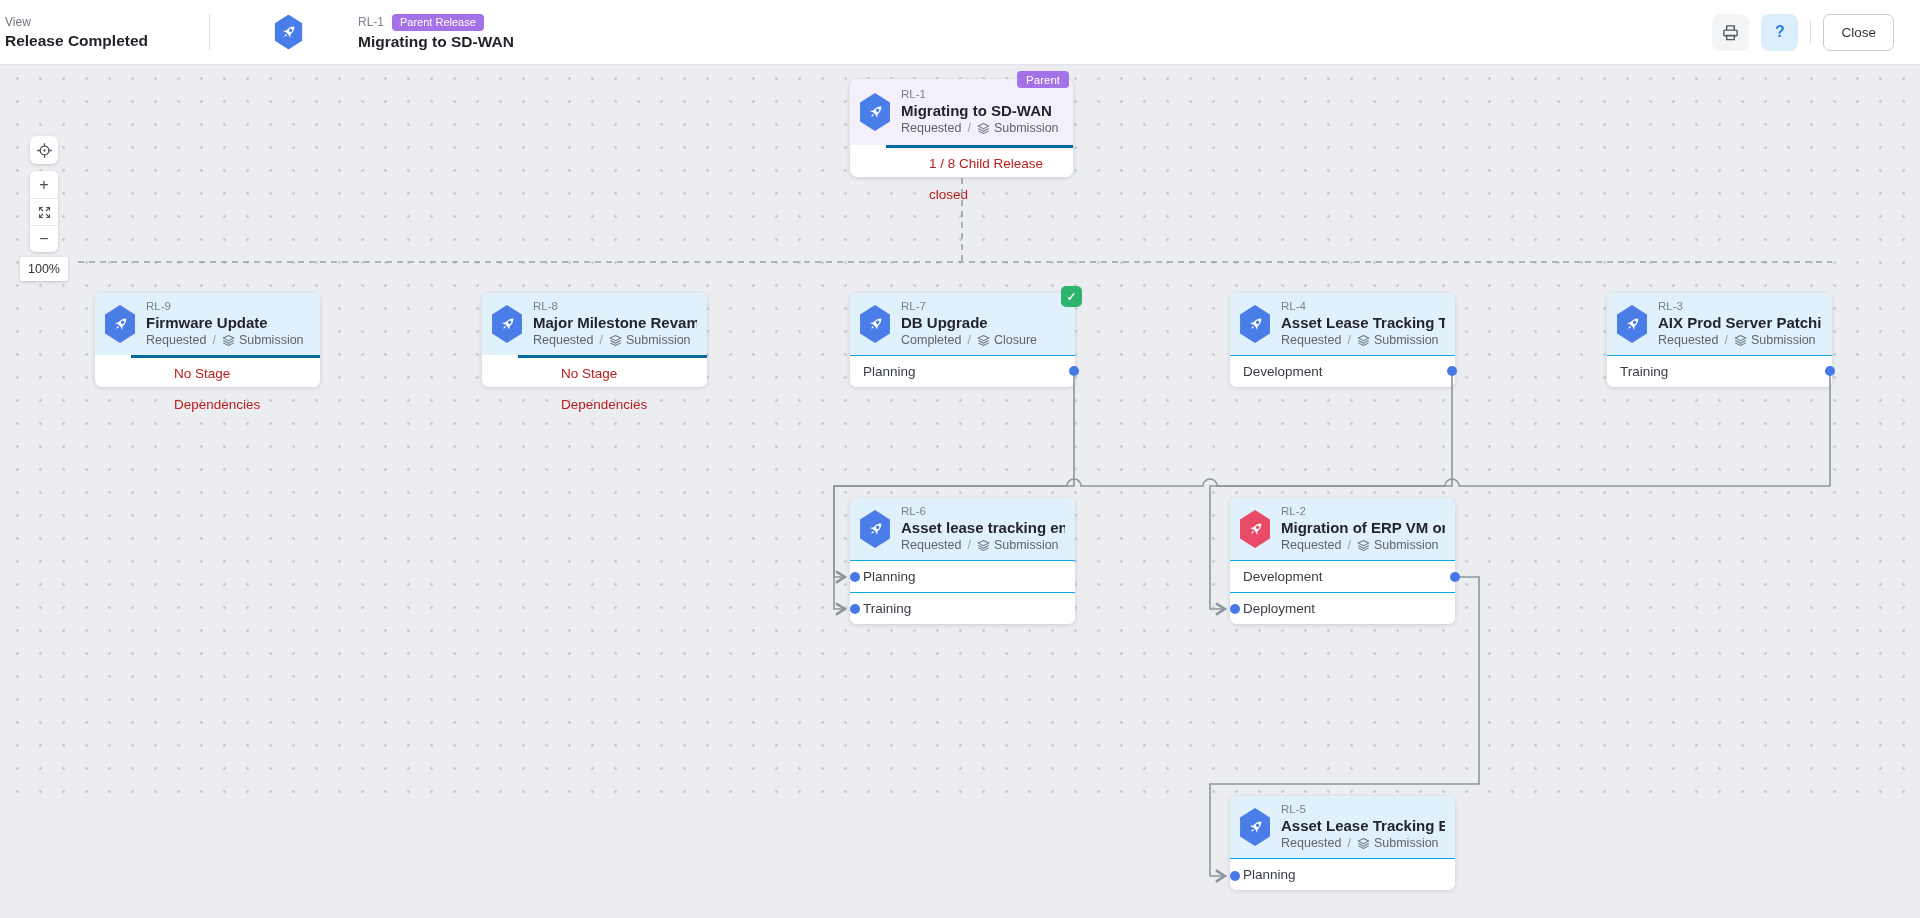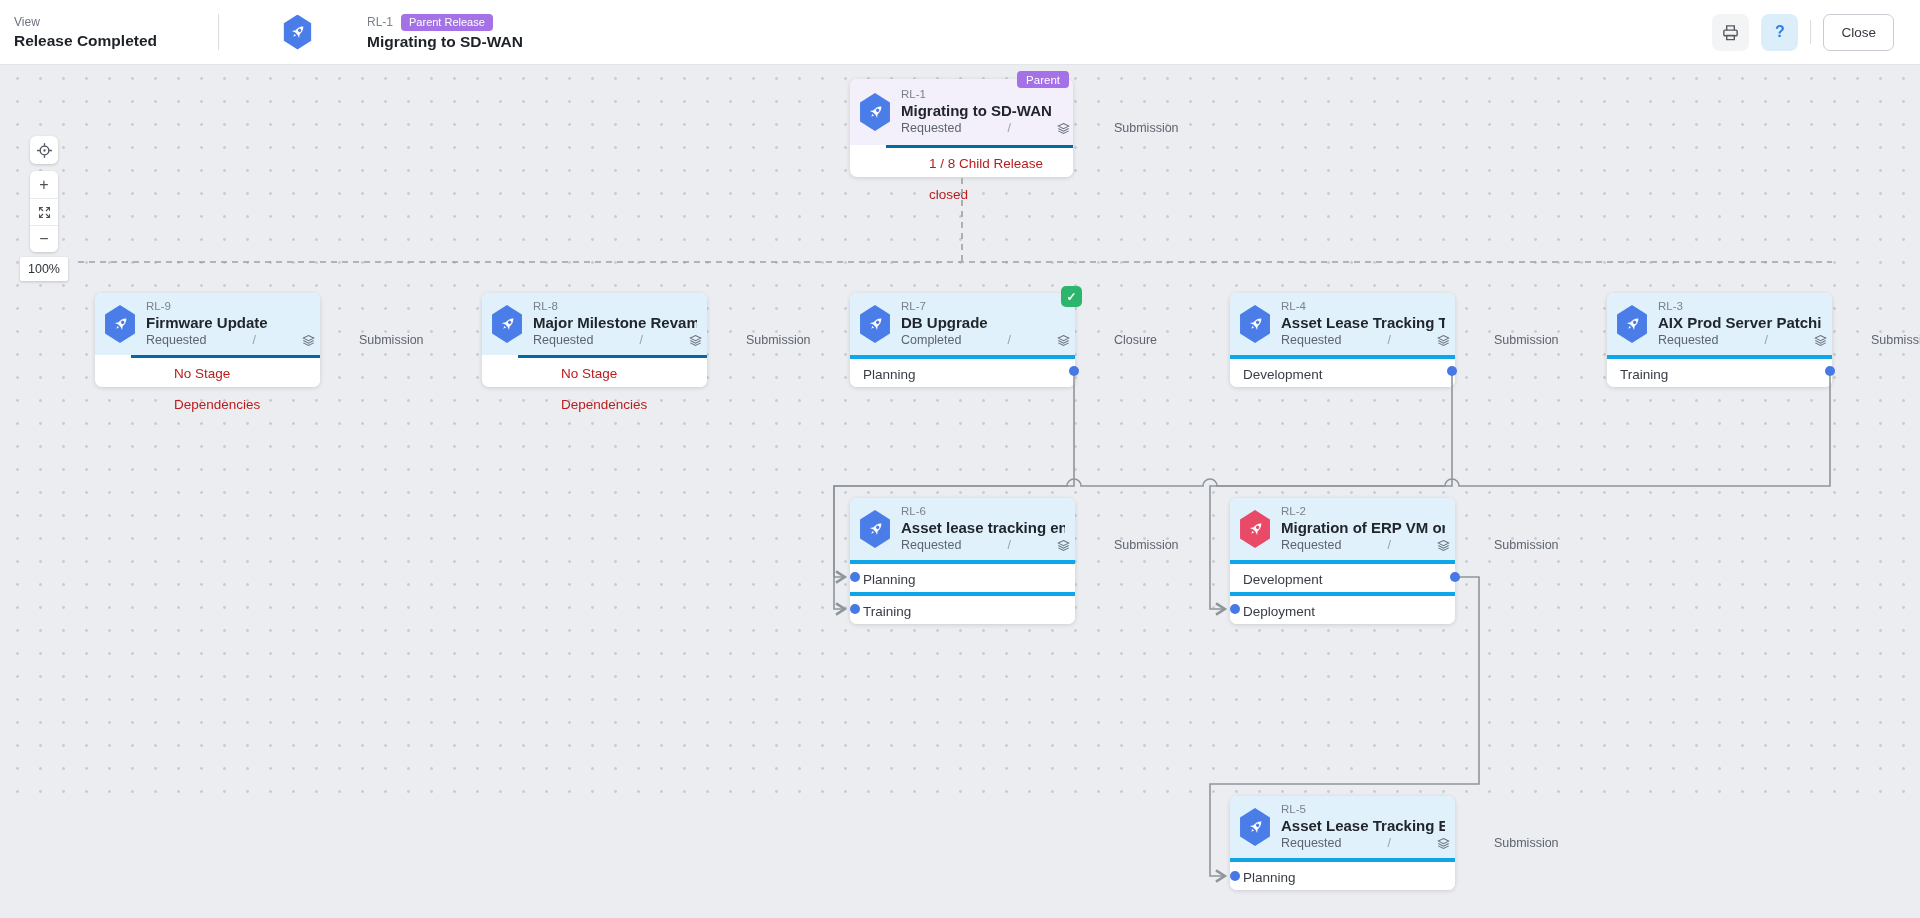--- a/index.html
+++ b/index.html
@@ -3,21 +3,21 @@
 <meta charset="utf-8">
 <style>
   * { margin:0; padding:0; box-sizing:border-box; }
   html,body { width:1920px; height:918px; overflow:hidden;
     font-family:"Liberation Sans", sans-serif; background:#ecedf0; }
 
   
   .topbar { position:absolute; left:0; top:0; width:1920px; height:65px;
     background:#ffffff; border-bottom:1px solid #e3e5e9;
     display:flex; align-items:center; justify-content:space-between; z-index:50; }
-  .hleft { display:flex; align-items:center; padding-left:14px;gap:43px; }
+  .hleft { display:flex; align-items:center; padding-left:5px;gap:43px; }
   .view-block { margin-right:18px; }
   .view-label { font-size:12px; color:#6e747d; margin-bottom:3px; }
   .view-title { font-size:15.5px; font-weight:700; color:#1e2228; }
   .vdiv { width:1px; height:36px; background:#d9dce1; margin-right:20px; }
   .vdiv.short { height:24px; margin:0 12px; }
   .hex { clip-path:polygon(50% 0,94% 25%,94% 75%,50% 100%,6% 75%,6% 25%);
     display:flex; align-items:center; justify-content:center; flex:none; }
   .hex-hdr { width:31px; height:35px; margin-right:11px; }
   .rel-top { display:flex; align-items:center; margin-bottom:2px; }
   .rel-id { font-size:12px; color:#7b818a; margin-right:8px; }
@@ -46,24 +46,24 @@
     box-shadow:0 1px 4px rgba(25,35,55,.16); cursor:pointer; }
   .chead { background:#e0f1fb; border-radius:7px 7px 0 0; height:62px;
     display:flex; align-items:center; padding:0 10px 0 8px; }
   .card.parent .chead { background:#f3effb; height:66px; }
   .hex-card { width:34px; height:38px; margin-right:9px; }
   .ctext { min-width:0; }
   .cid { font-size:11.5px; color:#7b818a; line-height:13px; }
   .ctitle { font-size:15px; font-weight:700; color:#22262c; line-height:19px;
     white-space:nowrap; overflow:hidden; }
   .cstatus { font-size:12.5px; color:#5d6470; line-height:16px;
-    display:flex; align-items:center; white-space:nowrap;gap:40px; }
+    display:flex; align-items:center; white-space:nowrap; }
   .cstatus .slash { margin:0 6px; color:#9aa0a8; }
   .cstatus svg { margin-right:4px; flex:none; }
-  .stage { height:32px; line-height:31px; border-top:4px solid #0ea5e9;
+  .stage { height:32px; line-height:31px; border-top:1px solid #0ea5e9;
     padding-left:13px; font-size:13.5px; color:#383d44; background:#fff;
     border-radius:0 0 7px 7px; }
   .cfooter { height:32px; line-height:31px; border-top:3px solid #0369a1;
     padding-left:43px; font-size:13.5px; color:#b91c1c; background:#fff;
     border-radius:0 0 7px 7px;margin-left:36px; }
   .pbadge { position:absolute; top:-8px; right:4px; font-size:11.5px; color:#fff;
     padding:2.5px 9px; border-radius:4px; z-index:5; }
   .check { position:absolute; top:-7px; right:-7px; width:21px; height:21px;
     border-radius:5px; color:#fff; font-size:12px; font-weight:700;
     display:flex; align-items:center; justify-content:center; z-index:5; }

